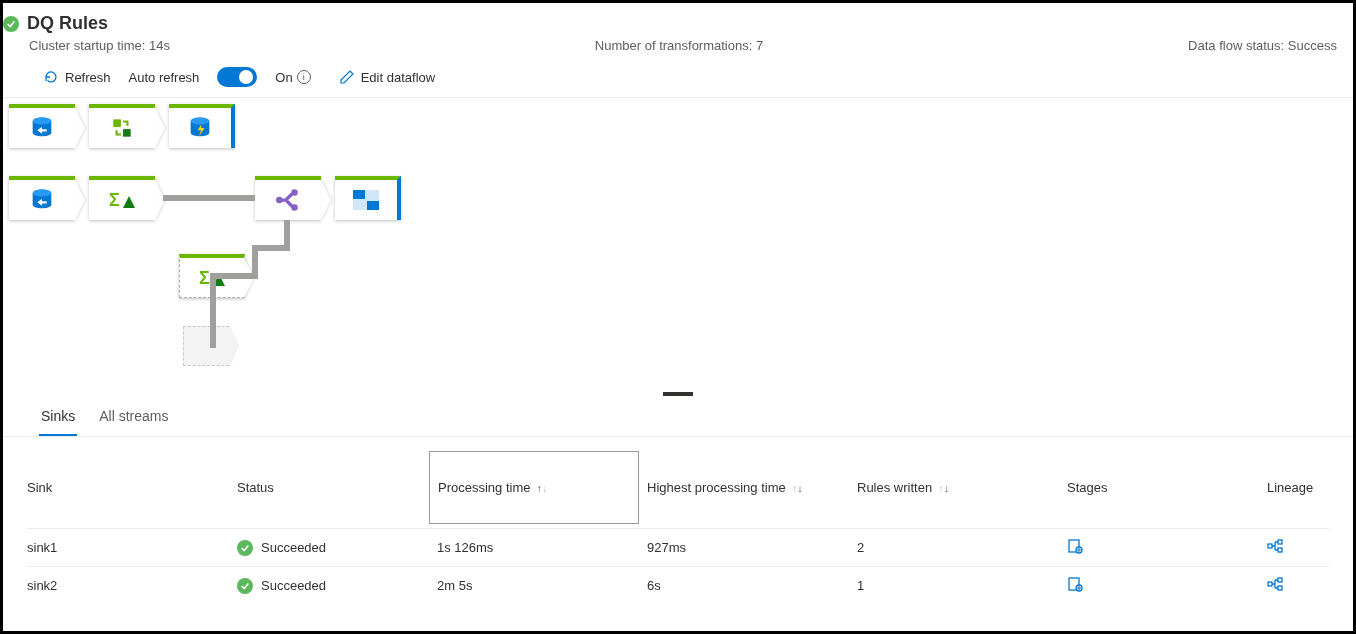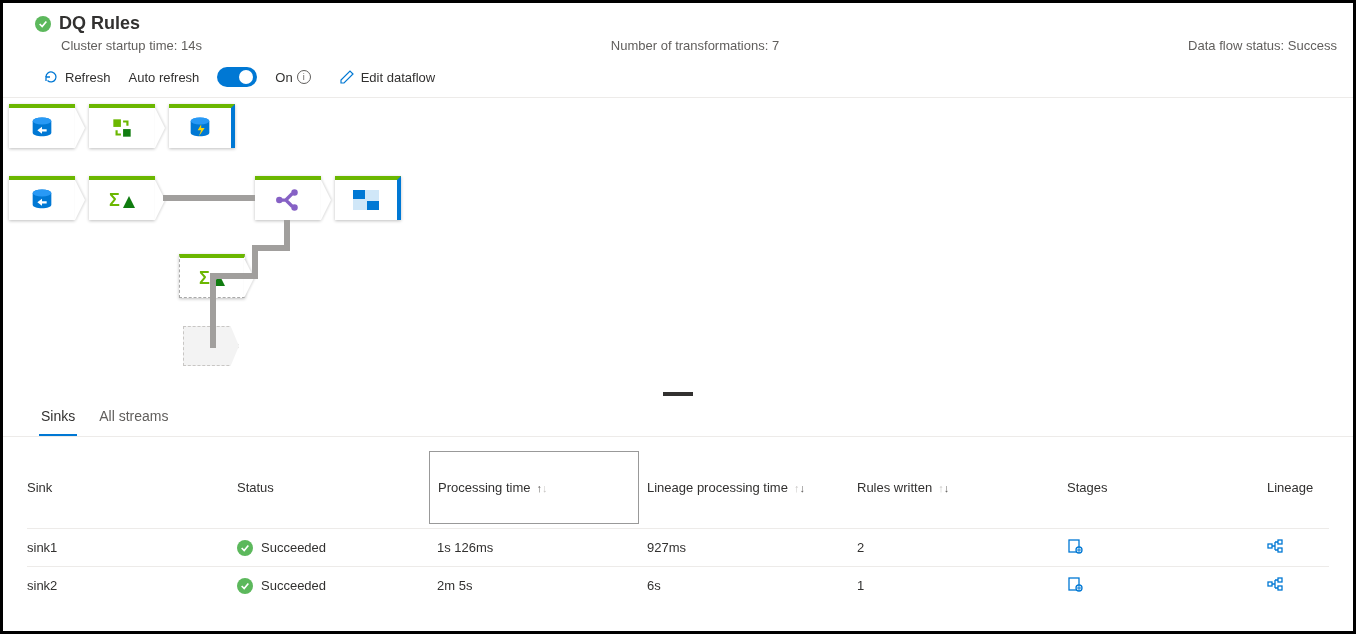--- a/index.html
+++ b/index.html
@@ -6,21 +6,21 @@
   body {
     font-family: "Segoe UI", -apple-system, sans-serif;
     font-size: 13px;
     color: #323130;
     background: #fff;
     border: 3px solid #000;
     width: 1356px;
     height: 634px;
     overflow: hidden;
   }
-  .header { padding: 10px 16px 6px 32px; }
+  .header { padding: 10px 16px 6px 0; }
   .title-row { display: flex; align-items: center; gap: 8px; }
   .title { font-size: 18px; font-weight: 600; color: #323130; }
   .check-circle {
     width: 16px; height: 16px; border-radius: 50%;
     background: #5cb85c; display: inline-flex;
     align-items: center; justify-content: center;
   }
   .check-circle svg { width: 10px; height: 10px; }
   .info-line {
     display: flex; gap: 8px; color: #605e5c;
@@ -242,21 +242,21 @@
 
 <div class="table">
   <div class="thead">
     <span class="th">Sink</span>
     <span class="th">Status</span>
     <span class="th boxed">
       <span>Processing time</span>
       <span class="sort-icon">↑<span class="muted">↓</span></span>
     </span>
     <span class="th">
-      <span>Lineage processing time</span>
+      <span>Highest processing time</span>
       <span class="sort-icon"><span class="muted">↑</span>↓</span>
     </span>
     <span class="th">
       <span>Rules written</span>
       <span class="sort-icon"><span class="muted">↑</span>↓</span>
     </span>
     <span class="th">Stages</span>
     <span class="th">Lineage</span>
   </div>
 

